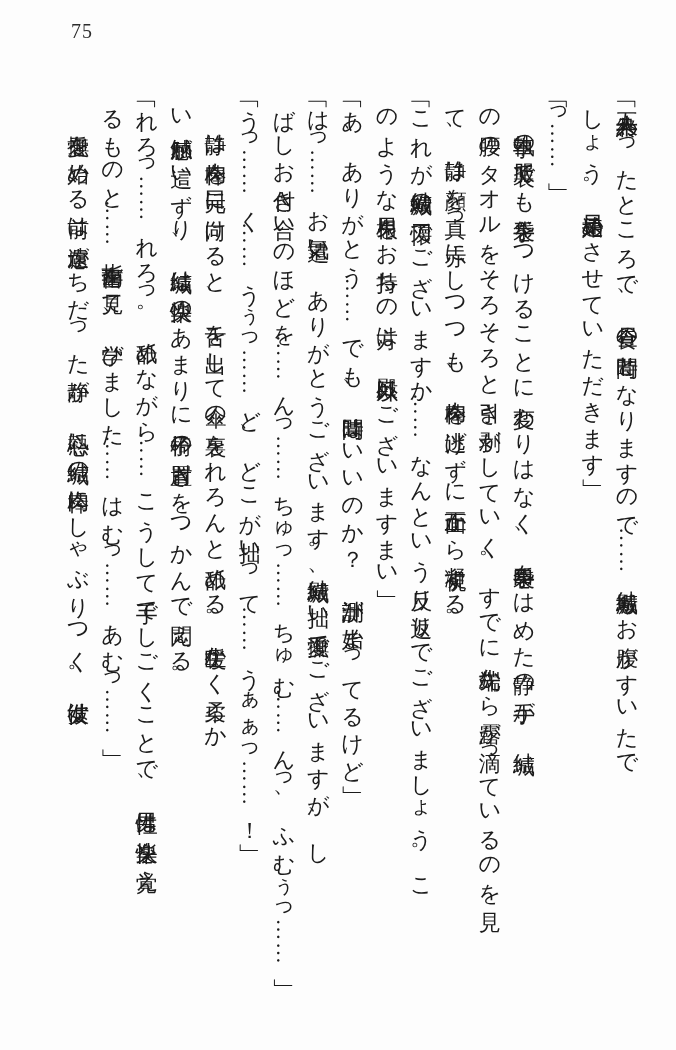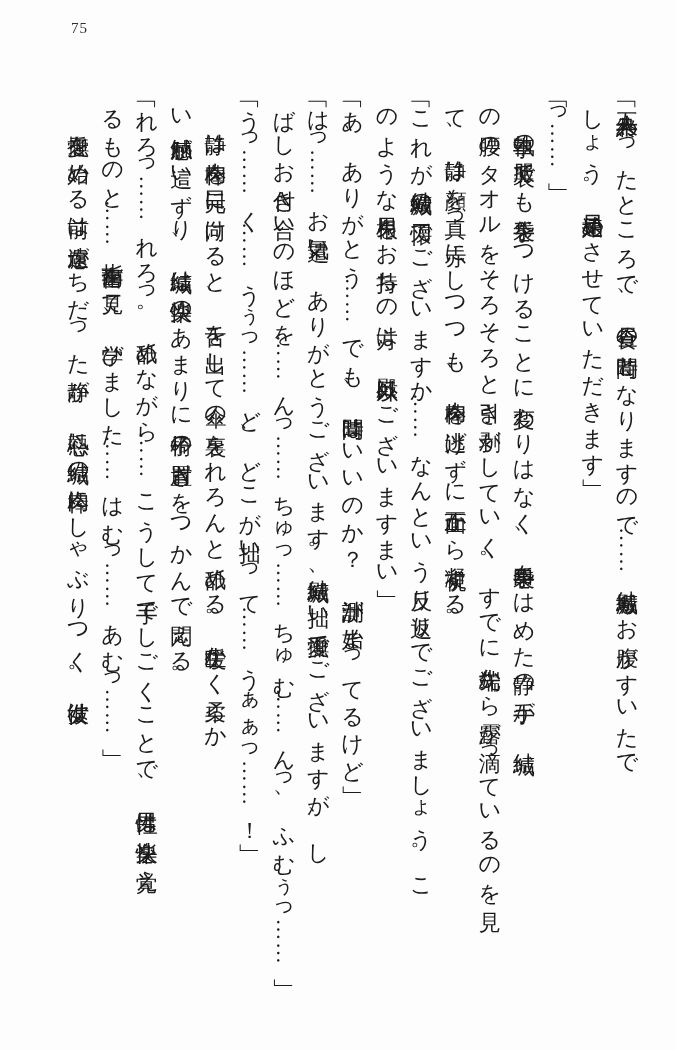--- a/index.html
+++ b/index.html
@@ -14,21 +14,21 @@
     .page {
       position: relative;
       width: 676px;
       height: 1050px;
       background: #fdfdfd;
     }
     .page-number {
       position: absolute;
       top: 20px;
       left: 71px;
-      font-size: 15px;
+      font-size: 20px;
       letter-spacing: 1px;
       color: #2c2c2c;
     }
     .text-block {
       position: absolute;
       top: 94px;
       right: 32px;
       height: 892px;
       writing-mode: vertical-rl;
       text-orientation: mixed;

